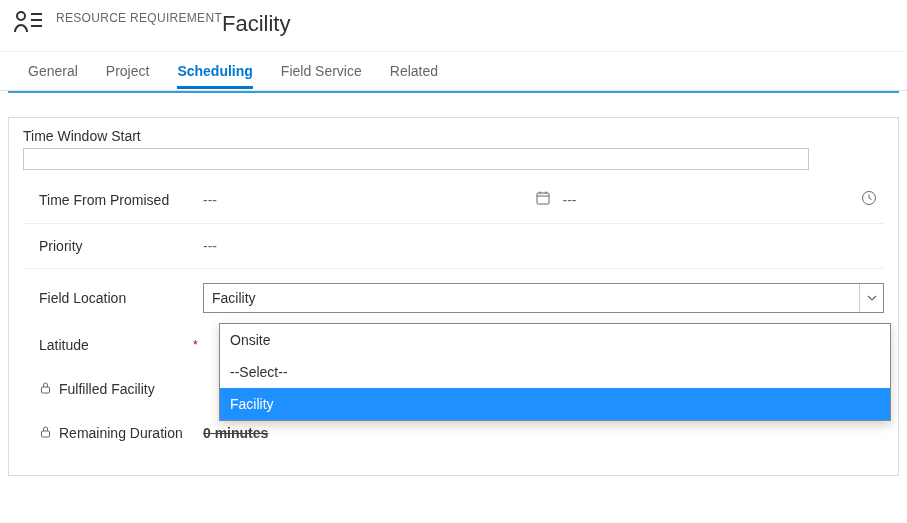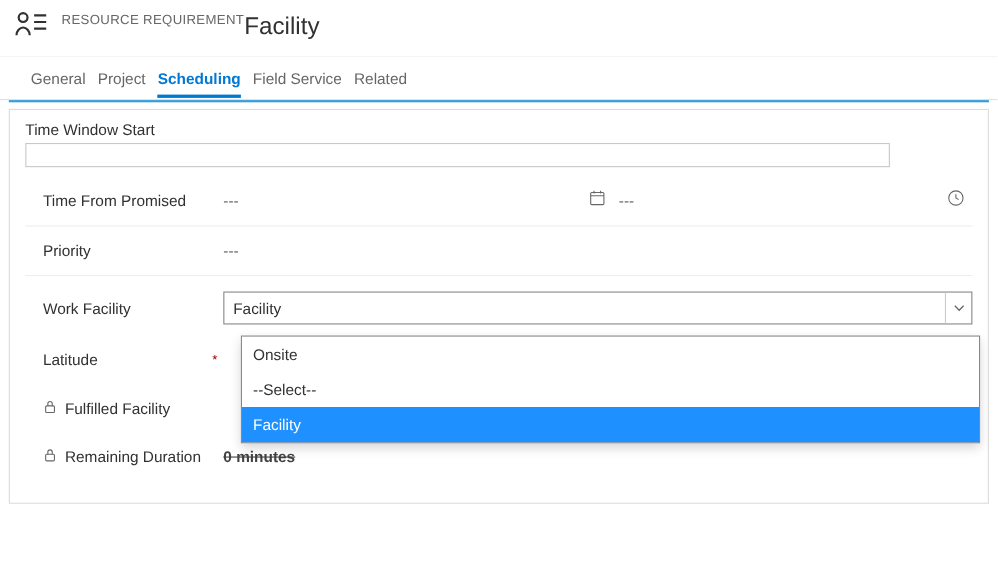--- a/index.html
+++ b/index.html
@@ -25,21 +25,21 @@
     color: #666;
     letter-spacing: 0.3px;
   }
   .page-title {
     font-size: 22px;
     font-weight: 400;
     color: #323130;
   }
   .tabs {
     display: flex;
-    gap: 11px;
+    gap: 28px;
     padding: 0 28px;
     border-bottom: 1px solid #e1e1e1;
     border-top: 1px solid #f3f3f3;
     align-items: center;
     height: 40px;
   }
   .tab {
     color: #666;
     cursor: pointer;
     padding: 10px 0;
@@ -51,21 +51,21 @@
     border-bottom: 3px solid #0078d4;
     padding-bottom: 7px;
   }
   .blue-rule {
     height: 2px;
     background: #359ddb;
     margin: 0 8px 0 8px;
   }
   .panel {
     border: 1px solid #dcdcdc;
-    margin: 6px 8px 8px 8px;
+    margin: 24px 8px 8px 8px;
     padding: 10px 14px 20px 14px;
     position: relative;
   }
   .section-label {
     font-size: 14px;
     color: #323130;
     margin-bottom: 4px;
   }
   .wide-input {
     width: 786px;
@@ -219,21 +219,21 @@
       </span>
     </div>
   </div>
 
   <div class="row">
     <div class="label-cell">Priority</div>
     <div class="value-cell dash">---</div>
   </div>
 
   <div class="row noborder" style="padding-bottom:10px;">
-    <div class="label-cell">Work Facility</div>
+    <div class="label-cell">Field Location</div>
     <div class="select-box">
       <div class="sel-text">Facility</div>
       <div class="sel-caret">
         <svg width="12" height="12" viewBox="0 0 12 12" fill="none" stroke="#666" stroke-width="1.2">
             <path d="M2 4 L6 8 L10 4"></path>
           </svg>
       </div>
     </div>
   </div>
 

